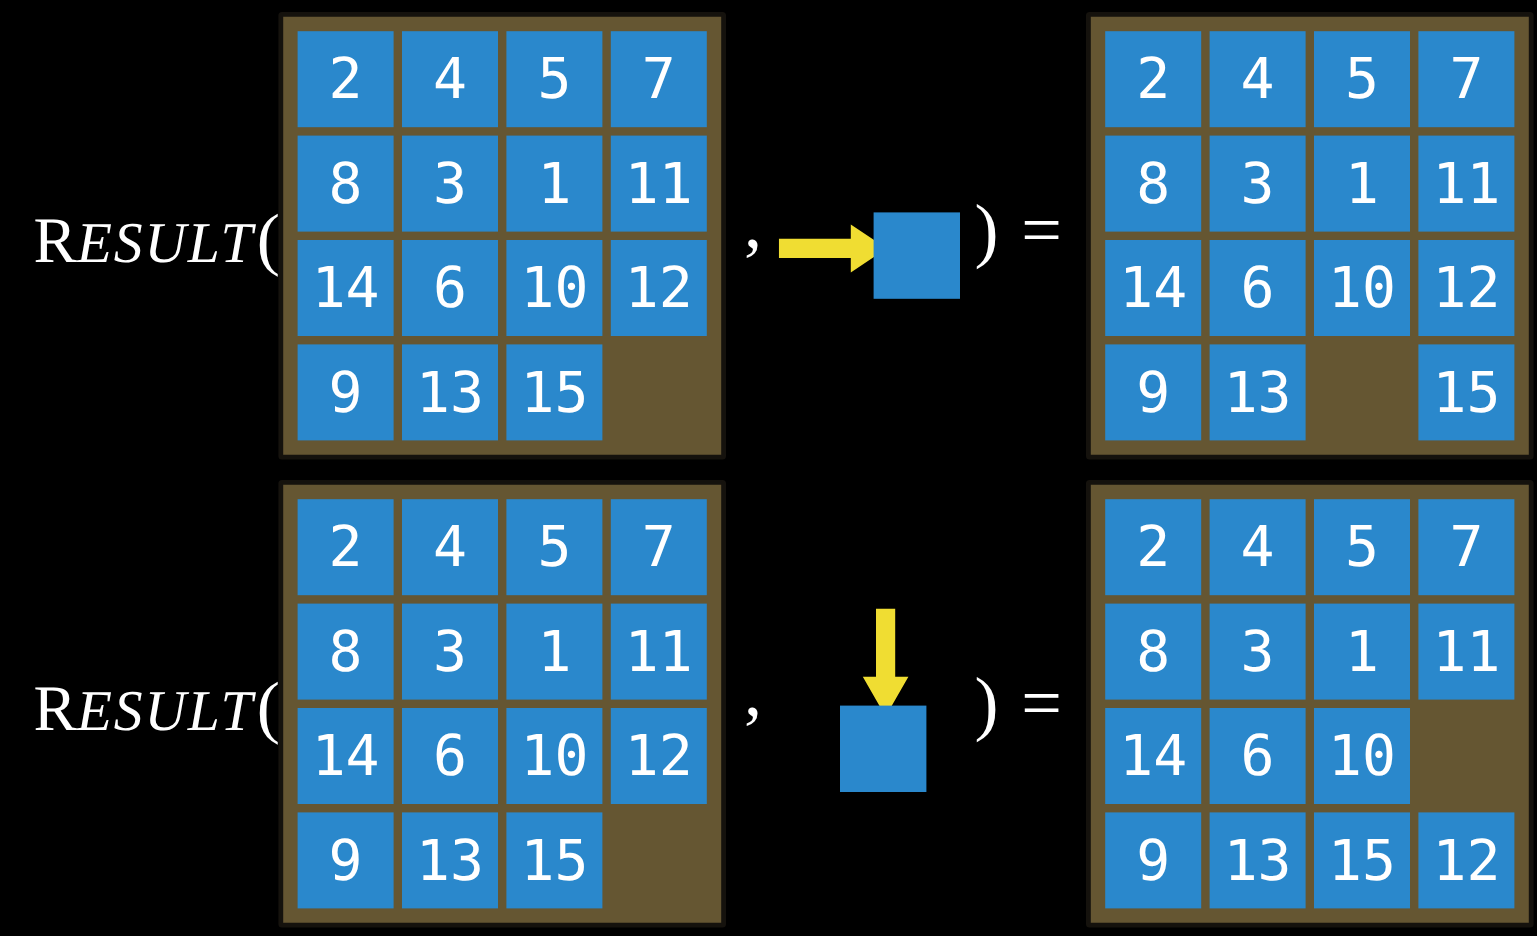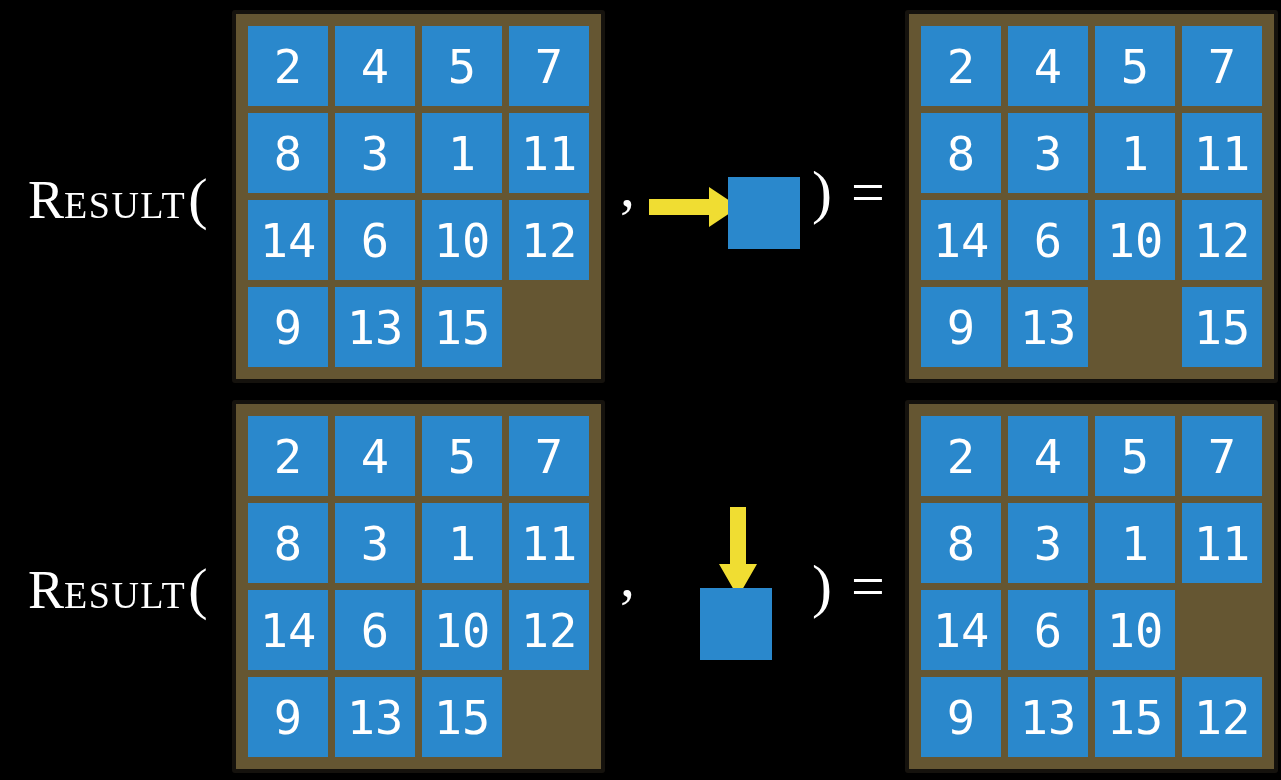--- a/index.html
+++ b/index.html
@@ -17,21 +17,21 @@
   }
   .row{position:absolute;left:0;width:1281px;height:390px;}
   .row.r1{top:0;}
   .row.r2{top:390px;}
 
   .fn-label{
     position:absolute;left:28px;top:170px;color:var(--text-white);
     line-height:1;white-space:nowrap;
   }
   .fn-label .cap{font-size:54px;}
-  .fn-label .sc{font-size:38px;letter-spacing:1.5px;}
+  .fn-label .sc{font-size:48px;letter-spacing:1.5px;font-style:italic;}
   .fn-label .op{font-size:58px;margin-left:2px;}
 
   .board{
     position:absolute;top:10px;width:373px;height:373px;box-sizing:border-box;
     background:var(--board-brown);border:4px solid var(--board-border);
     border-radius:3px;padding:12px;
     display:grid;grid-template-columns:repeat(4,80px);grid-template-rows:repeat(4,80px);
     gap:7px;
   }
   .board.before{left:232px;}

